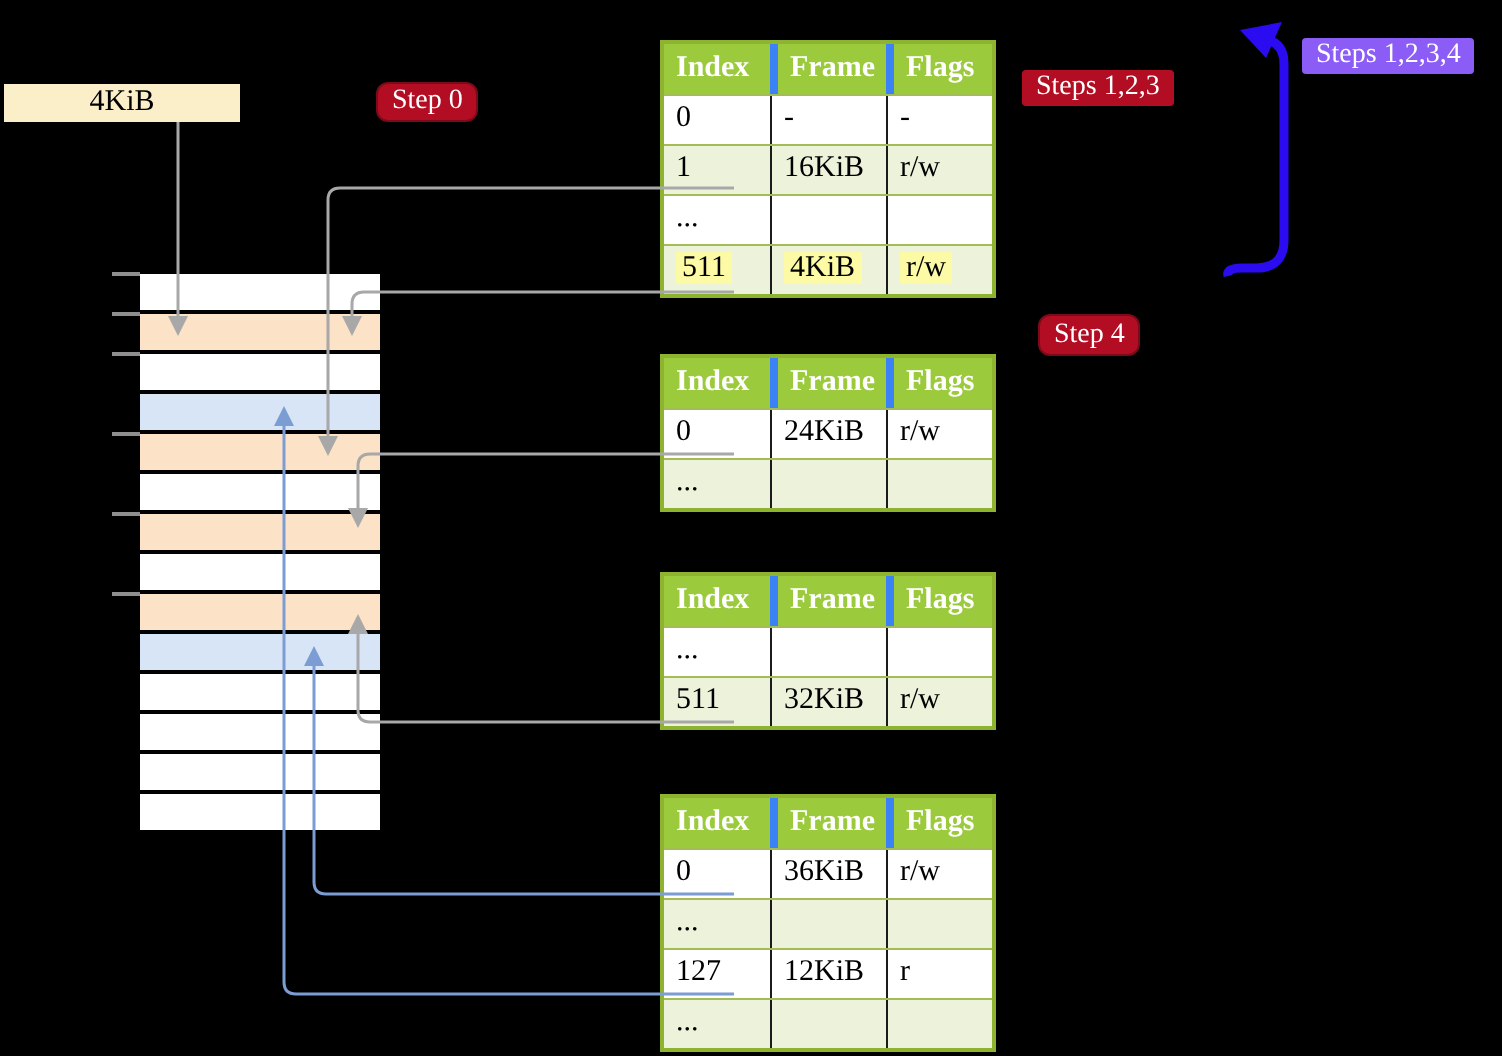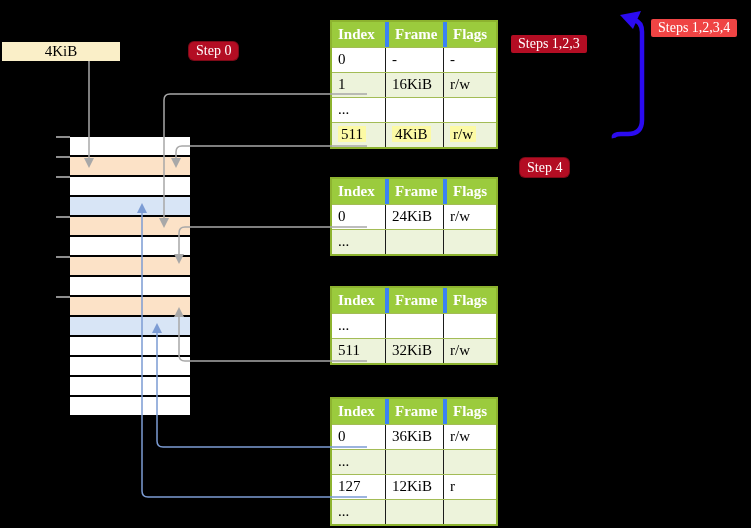--- a/index.html
+++ b/index.html
@@ -10,21 +10,21 @@
   
   .tag-cream{
     position:absolute;left:2px;top:42px;width:118px;height:19px;
     background:#FAEFC8;color:#000;font-size:15px;line-height:19px;text-align:center;
   }
   .badge{
     position:absolute;height:18px;color:#fff;font-size:14px;line-height:18px;
     text-align:center;padding:0 7px;
   }
   .badge.crimson{background:#B30D23;}
-  .badge.blue{background:#ef4444;}
+  .badge.blue{background:#8b5cf6;}
   #badge-step0{left:189px;top:42px;border-radius:5px;box-shadow:0 0 0 1px #7d0a18;text-align:right;}
   #badge-steps123{left:511px;top:19px;border-radius:2px;margin-top:16px;}
   #badge-steps1234{left:651px;top:19px;border-radius:2px;}
   #badge-step4{left:520px;top:158px;height:19px;line-height:19px;border-radius:5px;box-shadow:0 0 0 1px #7d0a18;}
   
   #mem-col{position:absolute;left:70px;top:137px;width:120px;height:278px;}
   .mem-row{height:18px;margin-bottom:2px;}
   .mem-row:last-child{margin-bottom:0;}
   .mem-row.free{background:#FFFFFF;}
   .mem-row.peach{background:#FCE2C7;}

